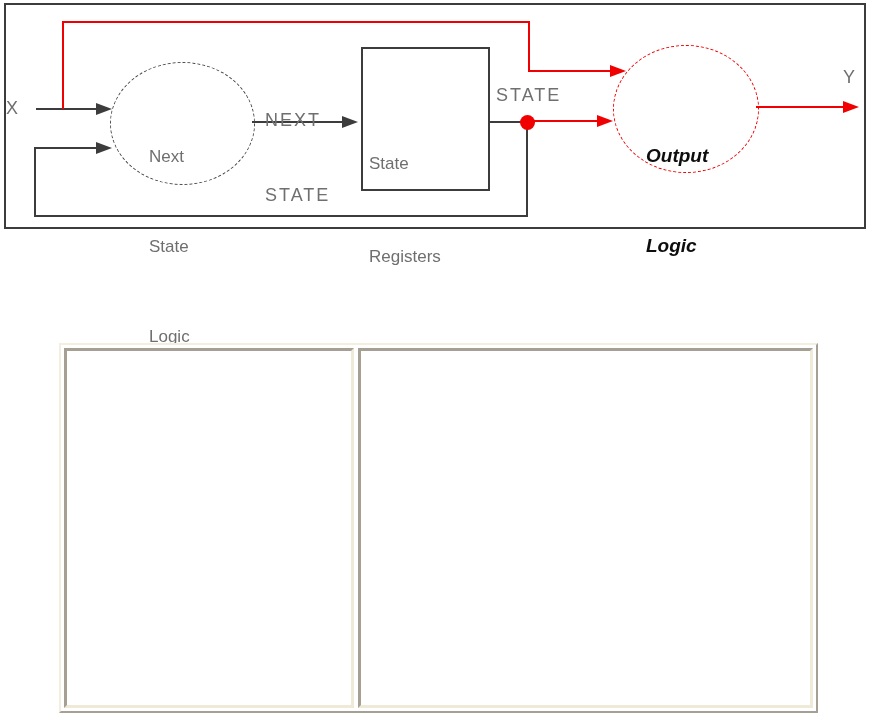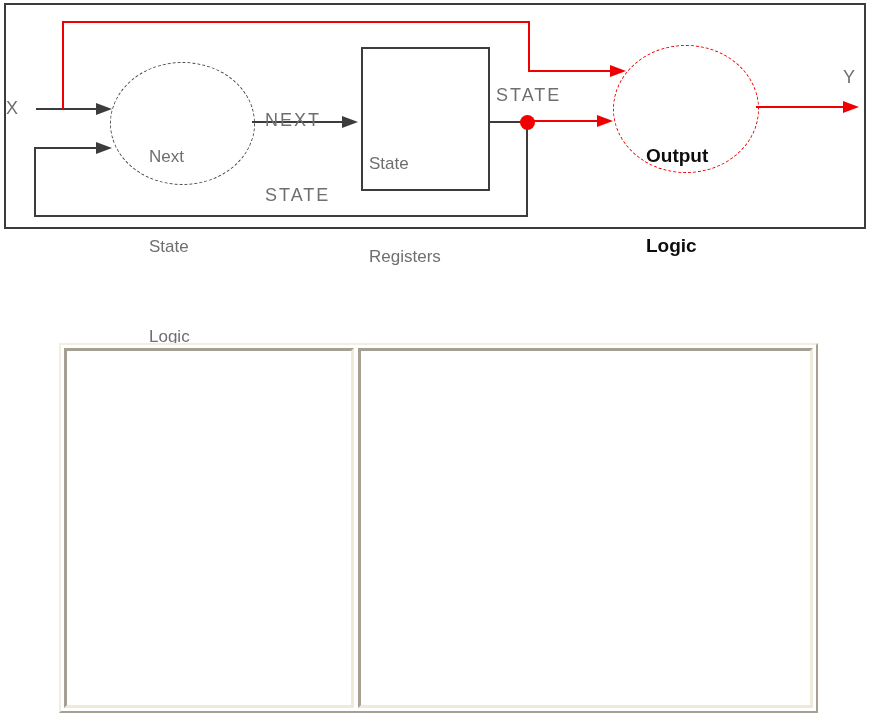--- a/index.html
+++ b/index.html
@@ -25,21 +25,21 @@
   
   .ellipse{position:absolute;border-radius:50%;background:transparent;}
   .ellipse.nsl{left:110px;top:62px;width:143px;height:121px;border:1.5px dashed #4a4a4a;}
   .ellipse.out{left:613px;top:45px;width:144px;height:126px;border:1.5px dashed #f00000;}
   .regbox{position:absolute;left:361px;top:47px;width:125px;height:140px;border:2px solid #3c3c3c;background:#ffffff;}
   .junction{position:absolute;left:520px;top:115px;width:15px;height:15px;border-radius:50%;background:#f00000;}
   
   .lbl{position:absolute;color:#6f6f6f;font-size:18px;line-height:20px;white-space:pre;}
   .lbl.caps{letter-spacing:2px;line-height:25px;}
   .nodetext{position:absolute;color:#6f6f6f;font-size:17px;line-height:30px;white-space:pre;}
-  .nodetext.bold{color:#0d0d0d;font-weight:bold;font-size:19px;line-height:30px;}
+  .nodetext.bold{color:#0d0d0d;font-weight:bold;font-size:19px;line-height:30px;font-style:italic;}
   
   .panels{
     position:absolute;left:59px;top:343px;width:759px;height:370px;
     box-sizing:border-box;background:#ffffff;
     border:2px solid;border-color:#f3eedd #a5a093 #a5a093 #f3eedd;
     display:flex;padding:3px;gap:4px;
   }
   .panel{
     box-sizing:border-box;background:#ffffff;
     border:3px solid;border-color:#a5a093 #efead8 #efead8 #a5a093;

